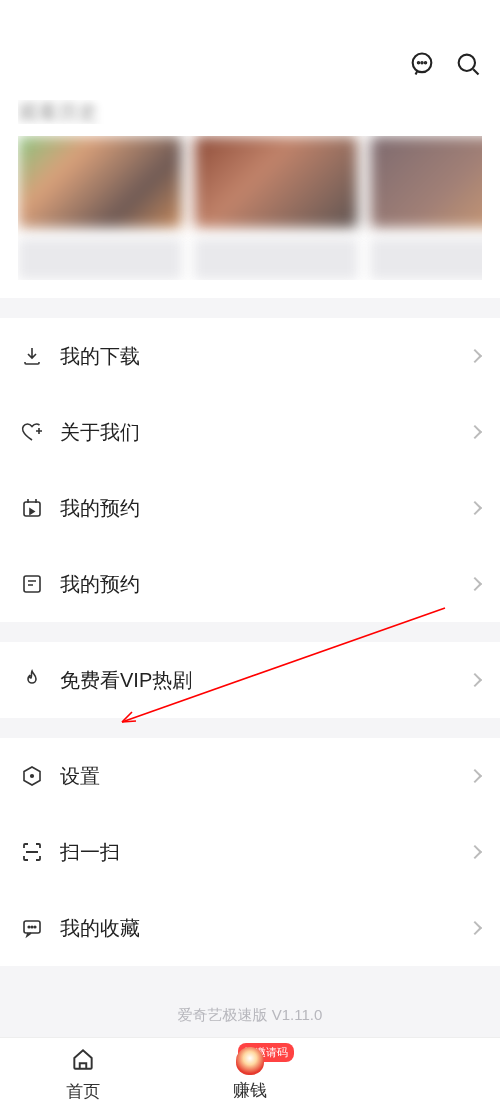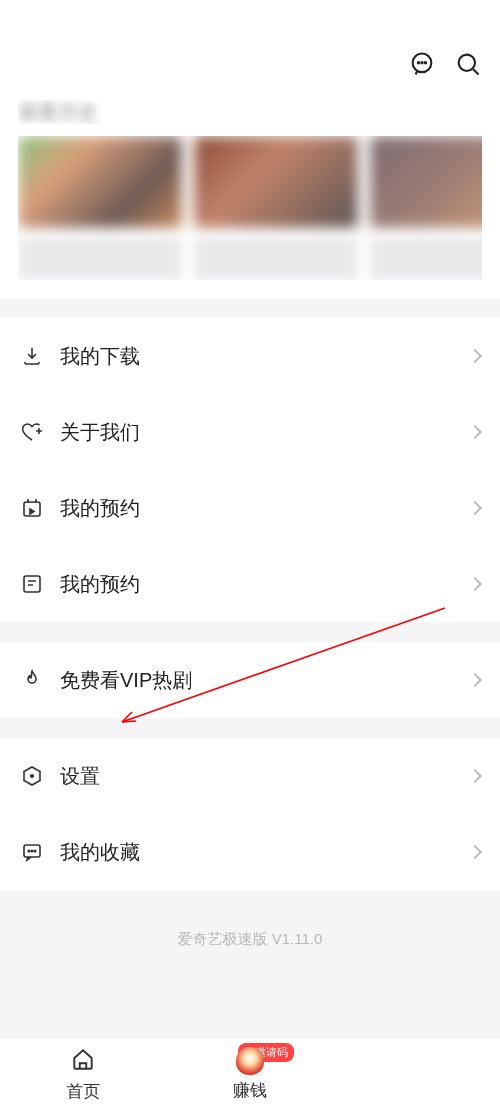--- a/index.html
+++ b/index.html
@@ -230,20 +230,29 @@
       <svg viewBox="0 0 24 24" fill="none" stroke="currentColor" stroke-width="1.6">
           <path d="M12 3l8 4.5v9L12 21l-8-4.5v-9z"></path>
           <circle cx="12" cy="12" r="1.3" fill="currentColor"></circle>
         </svg>
     </span>
     <span class="menu-label">设置</span>
     <span class="chevron"></span>
   </div>
   <div class="menu-item">
     <span class="menu-icon">
+      <svg viewBox="0 0 24 24" fill="none" stroke="currentColor" stroke-width="1.8">
+          <path d="M4 8V5a1 1 0 011-1h3M20 8V5a1 1 0 00-1-1h-3M4 16v3a1 1 0 001 1h3M20 16v3a1 1 0 01-1 1h-3M6 12h12"></path>
+        </svg>
+    </span>
+    <span class="menu-label">扫一扫</span>
+    <span class="chevron"></span>
+  </div>
+  <div class="menu-item">
+    <span class="menu-icon">
       <svg viewBox="0 0 24 24" fill="none" stroke="currentColor" stroke-width="1.6">
           <rect x="4" y="5" width="16" height="12" rx="2"></rect>
           <path d="M8 17l-1 3 4-3"></path>
           <circle cx="9" cy="11" r="0.8" fill="currentColor"></circle>
           <circle cx="12" cy="11" r="0.8" fill="currentColor"></circle>
           <circle cx="15" cy="11" r="0.8" fill="currentColor"></circle>
         </svg>
     </span>
     <span class="menu-label">我的收藏</span>
     <span class="chevron"></span>

